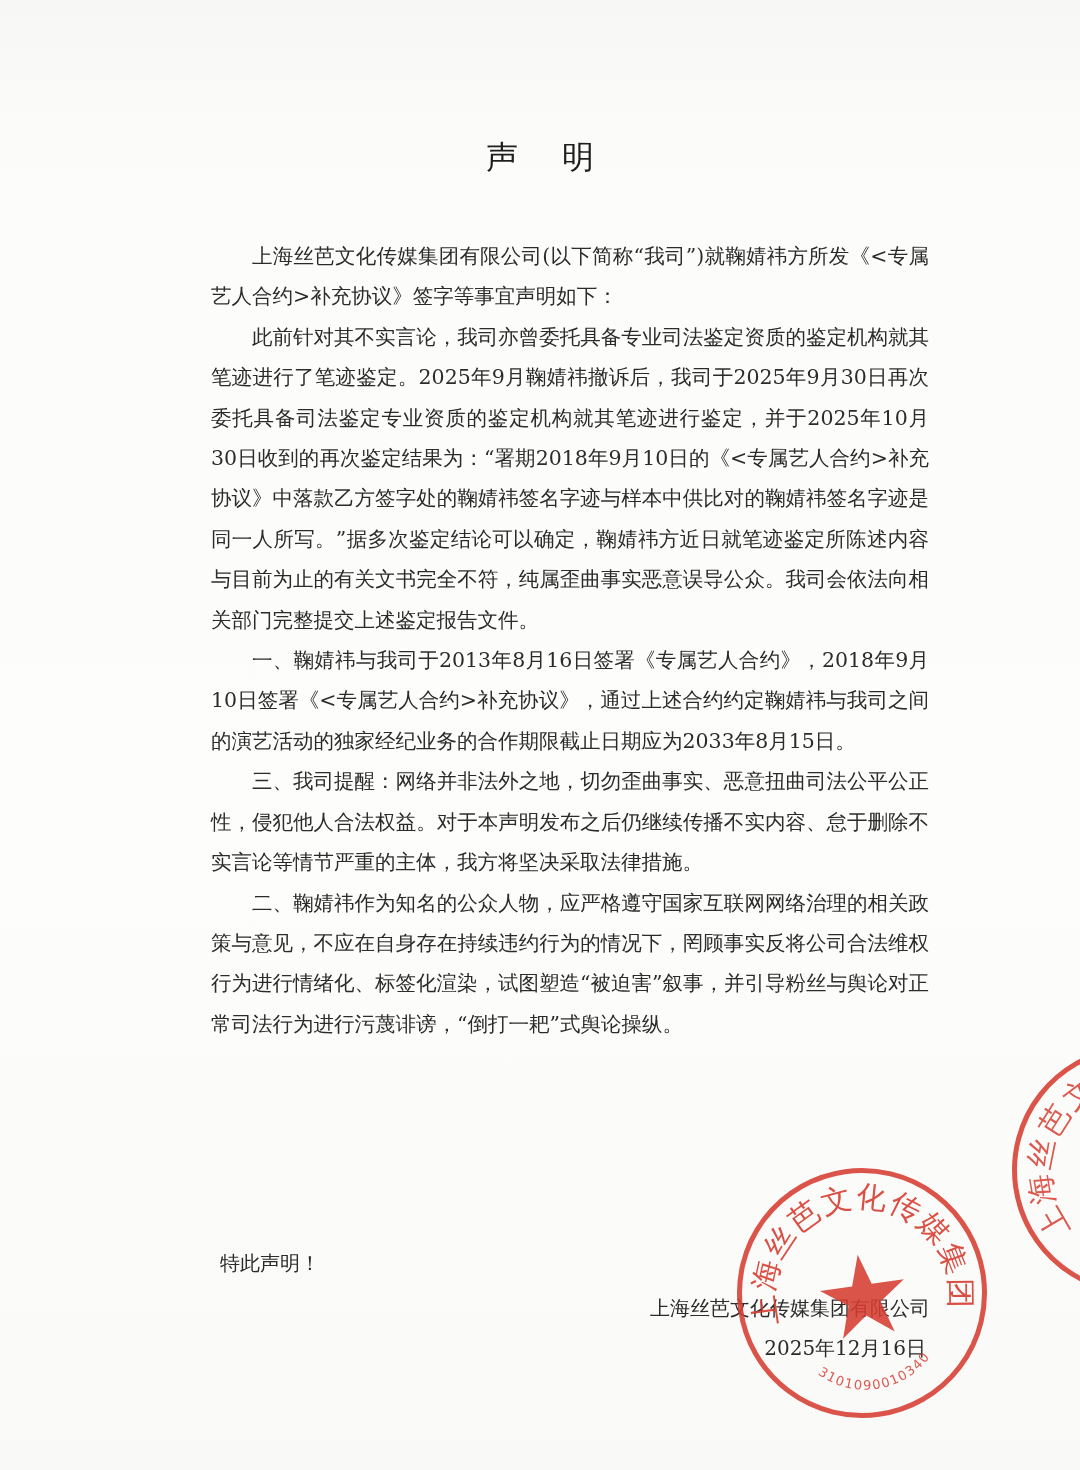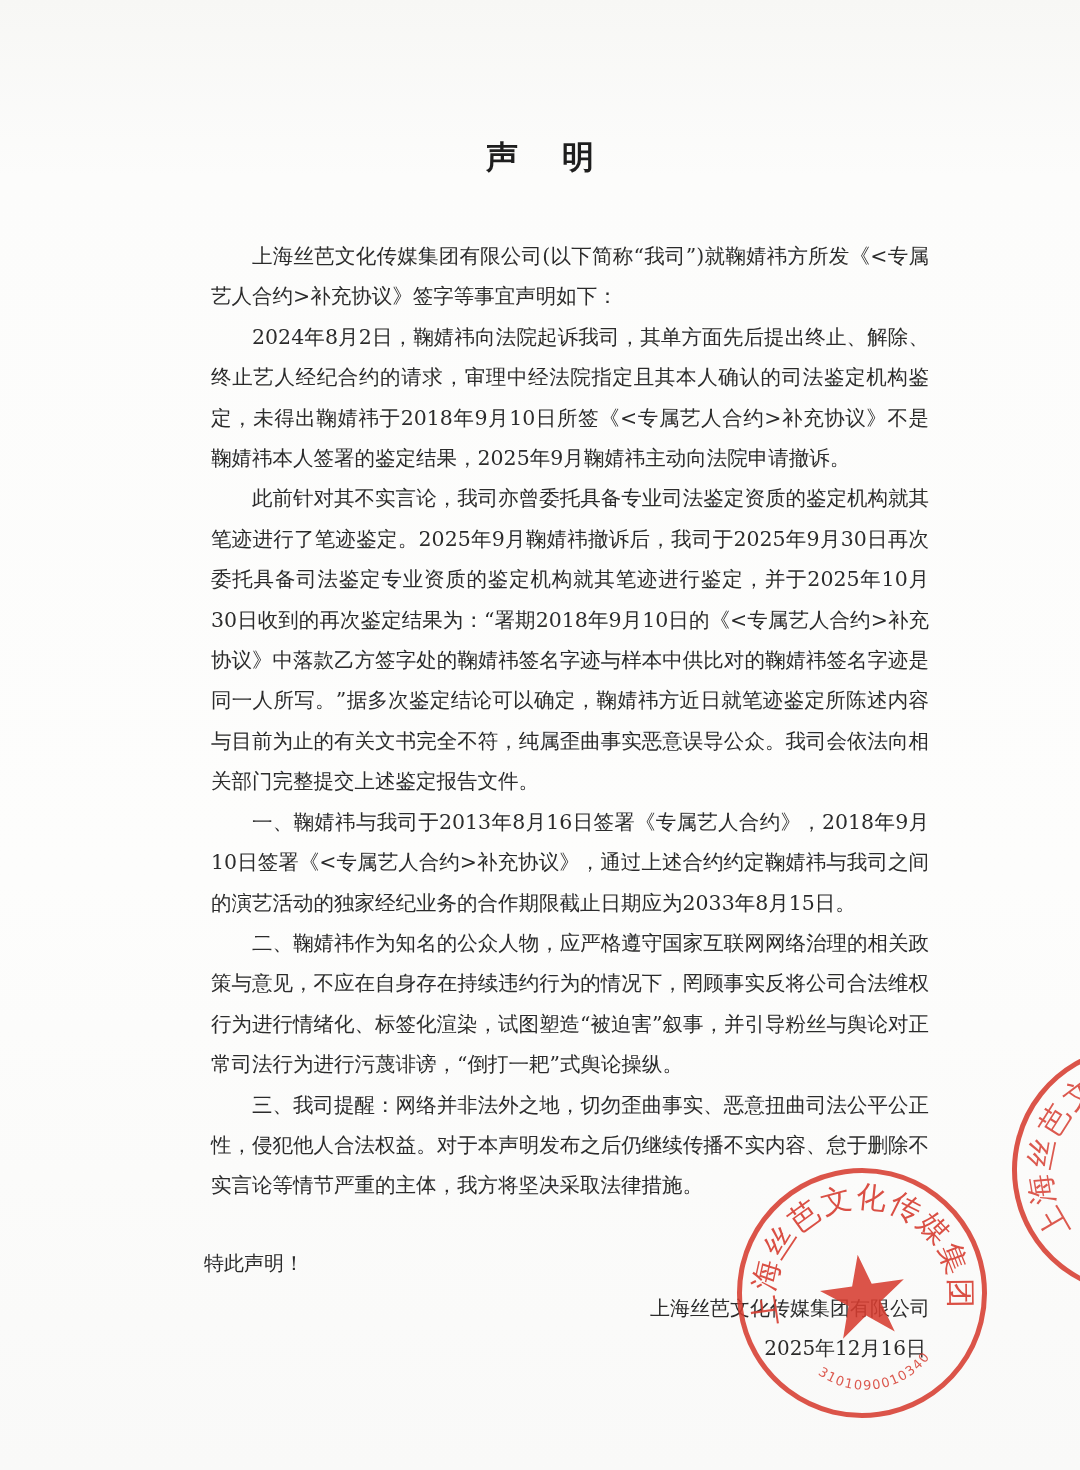--- a/index.html
+++ b/index.html
@@ -23,40 +23,40 @@
     .title {
       position: absolute;
       top: 136px;
       left: 0;
       width: 1080px;
       text-align: center;
       font-size: 32px;
       letter-spacing: 44px;
       text-indent: 44px;
       color: #1e1e1e;
-      font-weight: bold;
+      font-weight: normal;
     }
     .body-text {
       position: absolute;
       left: 163px;
       top: 236px;
       width: 766px;
       font-size: 20.5px;
       line-height: 40.4px;
       text-align: justify;
       text-justify: inter-character;
       color: #2b2b2b;
     }
     .body-text p {
       text-indent: 41px;
       margin-left: 48px;
     }
     .closing {
       position: absolute;
-      left: 204px;
+      left: 220px;
       top: 1250px;
       font-size: 20px;
       color: #2b2b2b;
     }
     .signature {
       position: absolute;
       top: 1288px;
       left: 640px;
       width: 290px;
       font-size: 20px;
@@ -94,25 +94,24 @@
   </style>
 </head>
 <body>
 
 <div class="page">
 
   <h1 class="title">声明</h1>
 
   <div class="body-text">
     <p>上海丝芭文化传媒集团有限公司(以下简称“我司”)就鞠婧祎方所发《&lt;专属艺人合约&gt;补充协议》签字等事宜声明如下：</p>
-    <p>2024年8月2日，鞠婧祎向法院起诉我司，其单方面先后提出终止、解除、终止艺人经纪合约的请求，审理中经法院指定且其本人确认的司法鉴定机构鉴定，未得出鞠婧祎于2018年9月10日所签《&lt;专属艺人合约&gt;补充协议》不是鞠婧祎本人签署的鉴定结果，2025年9月鞠婧祎主动向法院申请撤诉。</p>
     <p>此前针对其不实言论，我司亦曾委托具备专业司法鉴定资质的鉴定机构就其笔迹进行了笔迹鉴定。2025年9月鞠婧祎撤诉后，我司于2025年9月30日再次委托具备司法鉴定专业资质的鉴定机构就其笔迹进行鉴定，并于2025年10月30日收到的再次鉴定结果为：“署期2018年9月10日的《&lt;专属艺人合约&gt;补充协议》中落款乙方签字处的鞠婧祎签名字迹与样本中供比对的鞠婧祎签名字迹是同一人所写。”据多次鉴定结论可以确定，鞠婧祎方近日就笔迹鉴定所陈述内容与目前为止的有关文书完全不符，纯属歪曲事实恶意误导公众。我司会依法向相关部门完整提交上述鉴定报告文件。</p>
     <p>一、鞠婧祎与我司于2013年8月16日签署《专属艺人合约》，2018年9月10日签署《&lt;专属艺人合约&gt;补充协议》，通过上述合约约定鞠婧祎与我司之间的演艺活动的独家经纪业务的合作期限截止日期应为2033年8月15日。</p>
+    <p>三、我司提醒：网络并非法外之地，切勿歪曲事实、恶意扭曲司法公平公正性，侵犯他人合法权益。对于本声明发布之后仍继续传播不实内容、怠于删除不实言论等情节严重的主体，我方将坚决采取法律措施。</p>
     <p>二、鞠婧祎作为知名的公众人物，应严格遵守国家互联网网络治理的相关政策与意见，不应在自身存在持续违约行为的情况下，罔顾事实反将公司合法维权行为进行情绪化、标签化渲染，试图塑造“被迫害”叙事，并引导粉丝与舆论对正常司法行为进行污蔑诽谤，“倒打一耙”式舆论操纵。</p>
-    <p>三、我司提醒：网络并非法外之地，切勿歪曲事实、恶意扭曲司法公平公正性，侵犯他人合法权益。对于本声明发布之后仍继续传播不实内容、怠于删除不实言论等情节严重的主体，我方将坚决采取法律措施。</p>
   </div>
 
   <div class="closing">特此声明！</div>
 
   <div class="signature">
     <div>上海丝芭文化传媒集团有限公司</div>
     <div class="date">2025年12月16日</div>
   </div>
 
   <div class="seal main">

